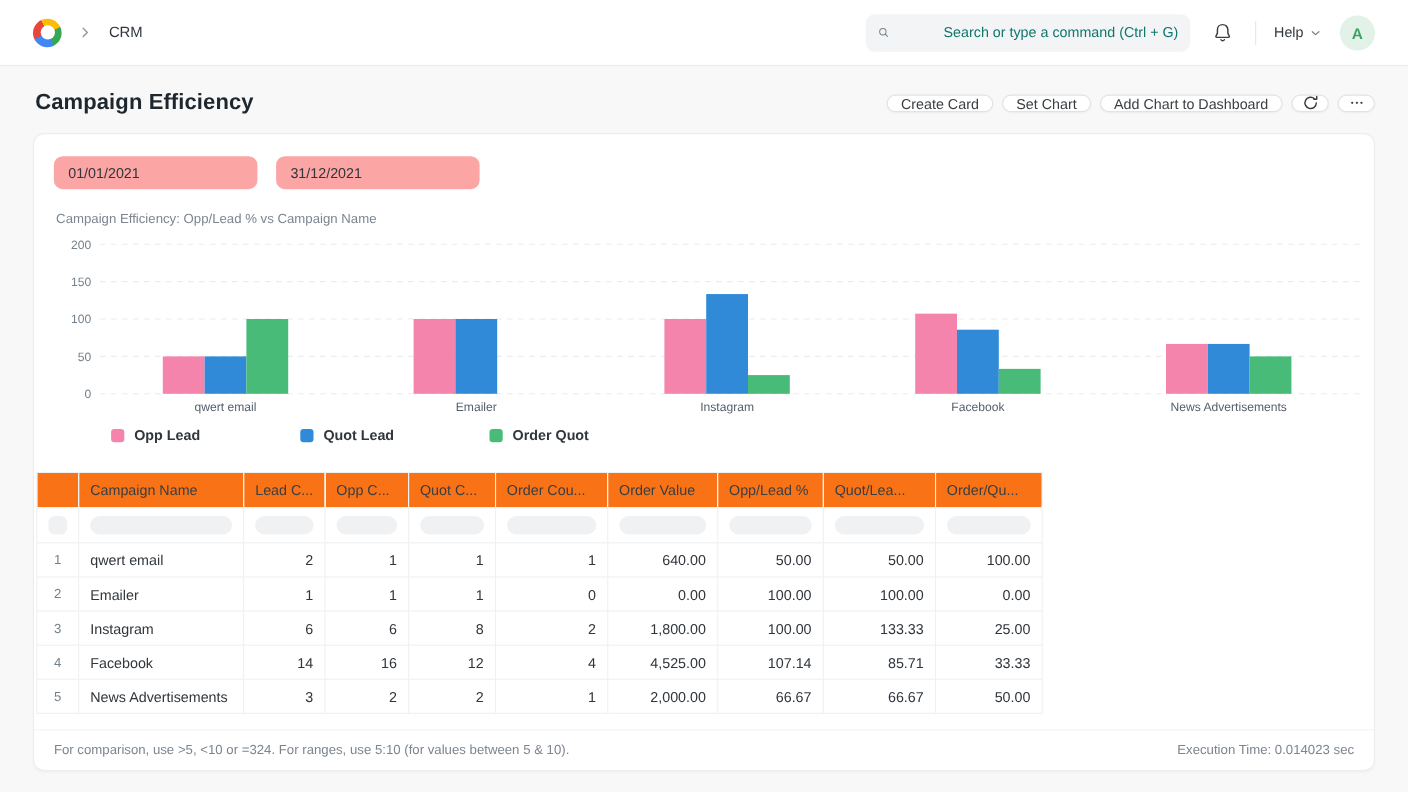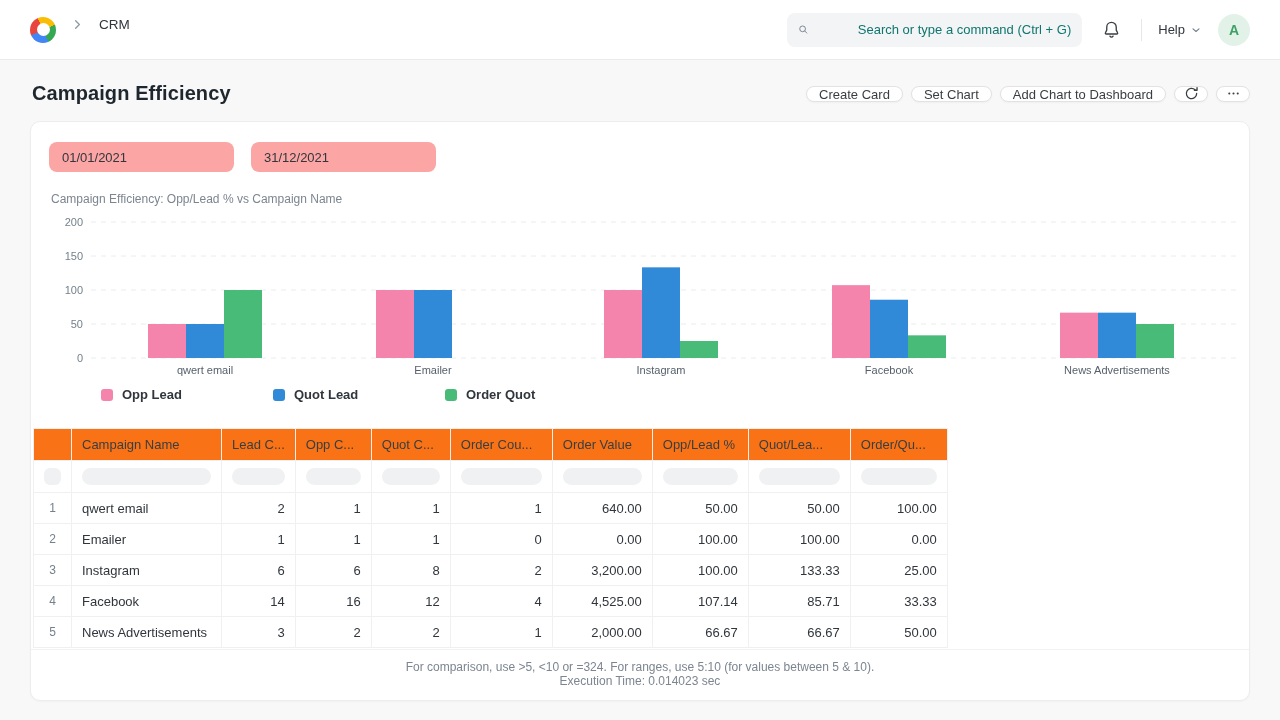--- a/index.html
+++ b/index.html
@@ -2,21 +2,21 @@
 <html><head>
 <meta charset="utf-8">
 <style>
   * { margin:0; padding:0; box-sizing:border-box; }
   html,body { width:1280px; height:720px; overflow:hidden; }
   body { font-family:"Liberation Sans", sans-serif; background:#f8f8f8; color:#30363c; }
 
   
   .navbar { height:60px; background:#fff; border-bottom:1px solid #ebebeb;
             display:flex; align-items:center; justify-content:space-between; padding:0 30px; }
-  .nav-left { display:flex; align-items:flex-start; gap:14px; }
+  .nav-left { display:flex; align-items:center; gap:14px; }
   .logo { width:26px; height:26px; border-radius:50%;
           background:conic-gradient(from -115deg, #e8453c 0 25%, #fbbc05 25% 50%, #34a853 50% 75%, #4285f4 75% 100%);
           display:flex; align-items:center; justify-content:center; cursor:pointer; }
   .logo .hole { width:13px; height:13px; background:#fff; border-radius:50%; }
   .crumb-sep { color:#8d99a5; display:flex; }
   .breadcrumb { font-size:13.5px; font-weight:500; color:#30363c; cursor:pointer; }
   .nav-right { display:flex; align-items:center; gap:16px; }
   .searchbox { width:295px; height:34px; background:#f3f4f5; border-radius:8px;
                display:flex; align-items:center; gap:8px; padding:0 11px; cursor:text; }
   .searchbox span { font-size:13px; color:#0f766e; white-space:nowrap;margin-left:41px; }
@@ -57,21 +57,21 @@
                                   text-align:left; background:#f97316; }
   table.report tr.filters td { height:32px; background:#fff; }
   .filter-pill { height:17px; background:#f0f1f3; border-radius:9px; width:100%; cursor:text; }
   .filter-pill.small { width:17px; border-radius:6px; margin:0 auto; }
   td.idx { color:#74808b; font-size:12px; text-align:center; padding:0 4px; }
   td.num { text-align:right; color:#30363c; }
   td.txt { text-align:left; color:#30363c; }
 
   
   .card-footer { border-top:1px solid #f3f3f3; display:flex; align-items:center; justify-content:space-between;
-                 padding:10px 18px 12px 18px; font-size:12px; color:#7c8590;flex-direction:column; }
+                 padding:10px 18px 12px 18px; font-size:12px; color:#7c8590; }
 </style>
 </head>
 <body>
 
 <div class="page">
 
   <header class="navbar">
     <div class="nav-left">
       <div class="logo">
           <div class="hole"></div>
@@ -270,21 +270,21 @@
               <td class="num">100.00</td>
               <td class="num">0.00</td>
             </tr>
             <tr>
               <td class="idx">3</td>
               <td class="txt">Instagram</td>
               <td class="num">6</td>
               <td class="num">6</td>
               <td class="num">8</td>
               <td class="num">2</td>
-              <td class="num">3,200.00</td>
+              <td class="num">1,800.00</td>
               <td class="num">100.00</td>
               <td class="num">133.33</td>
               <td class="num">25.00</td>
             </tr>
             <tr>
               <td class="idx">4</td>
               <td class="txt">Facebook</td>
               <td class="num">14</td>
               <td class="num">16</td>
               <td class="num">12</td>

